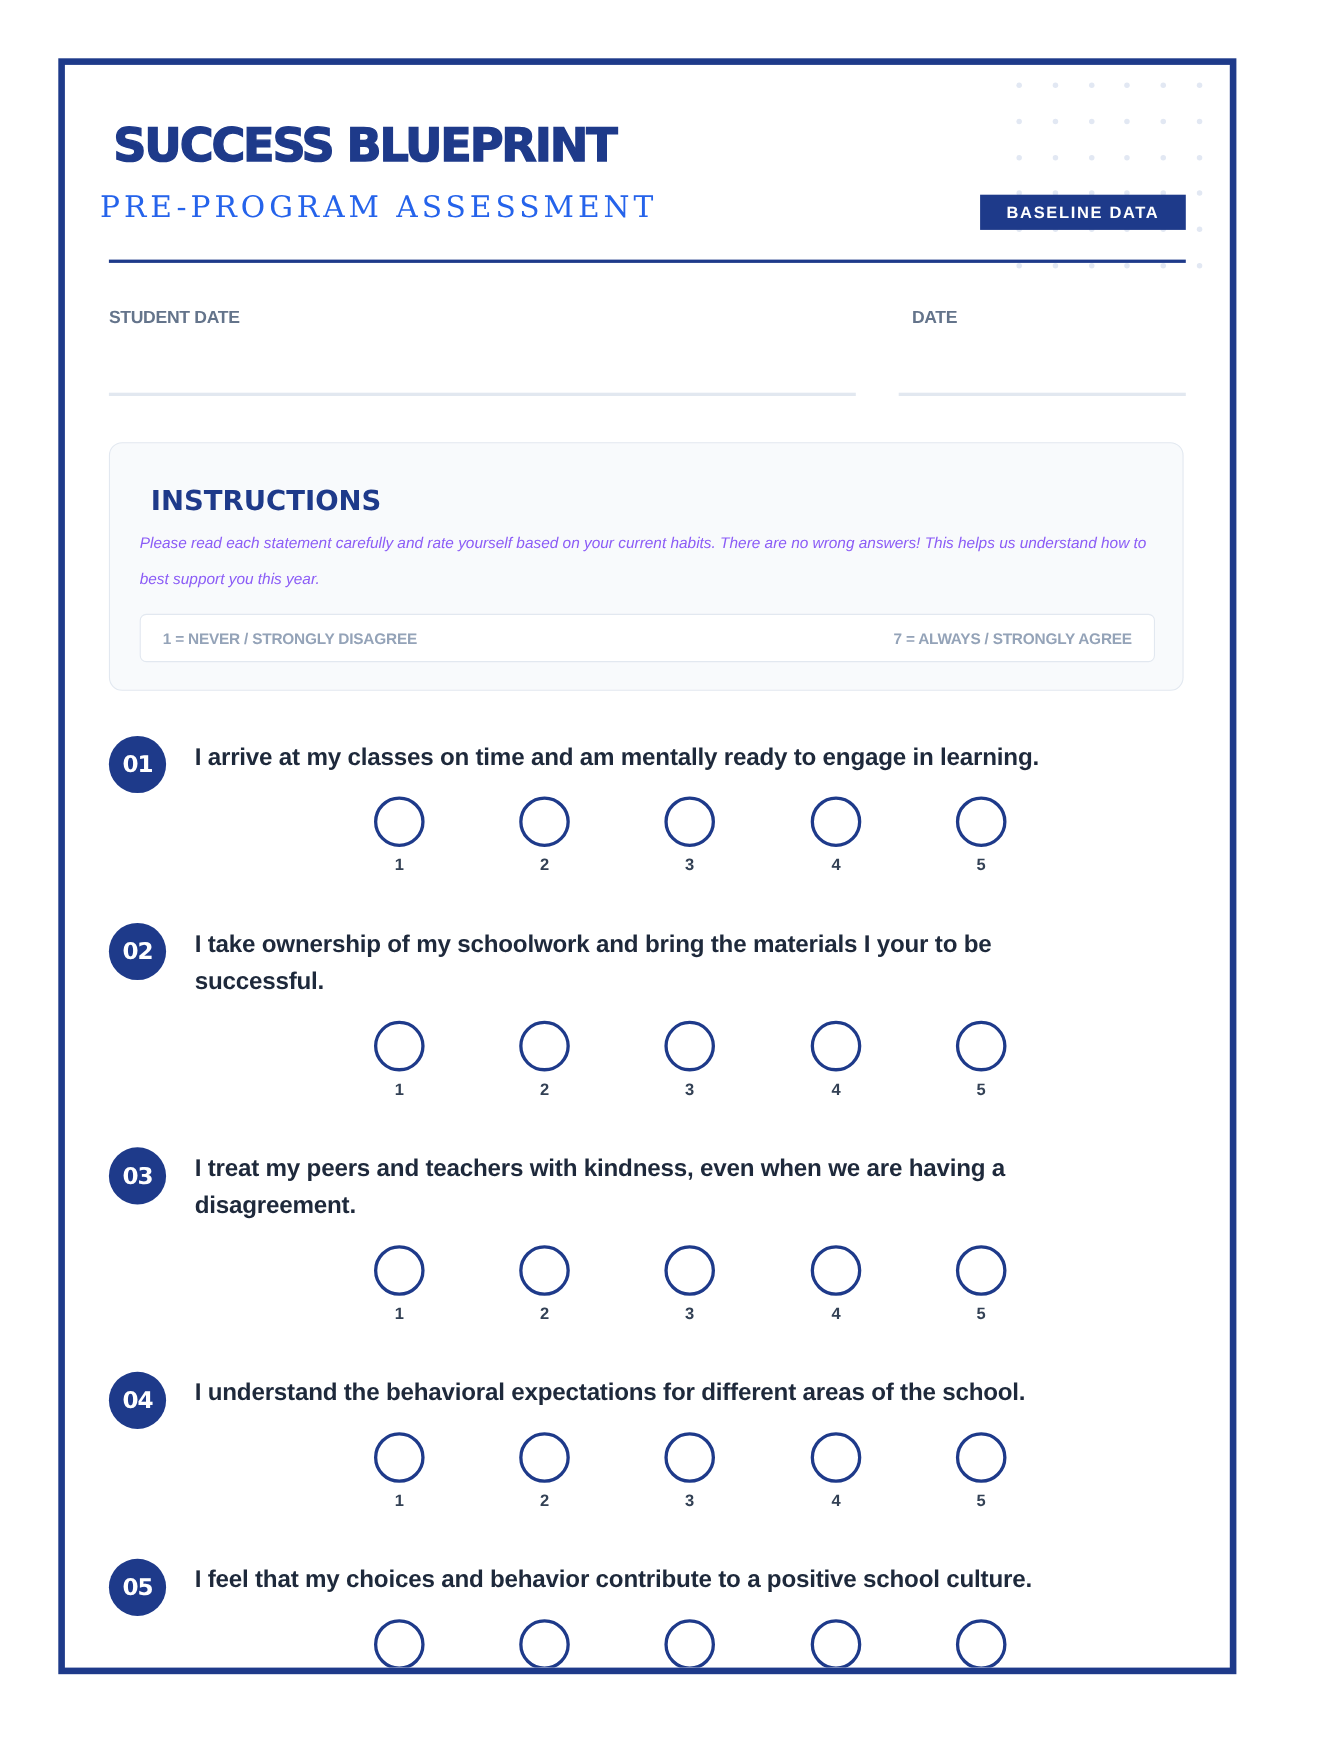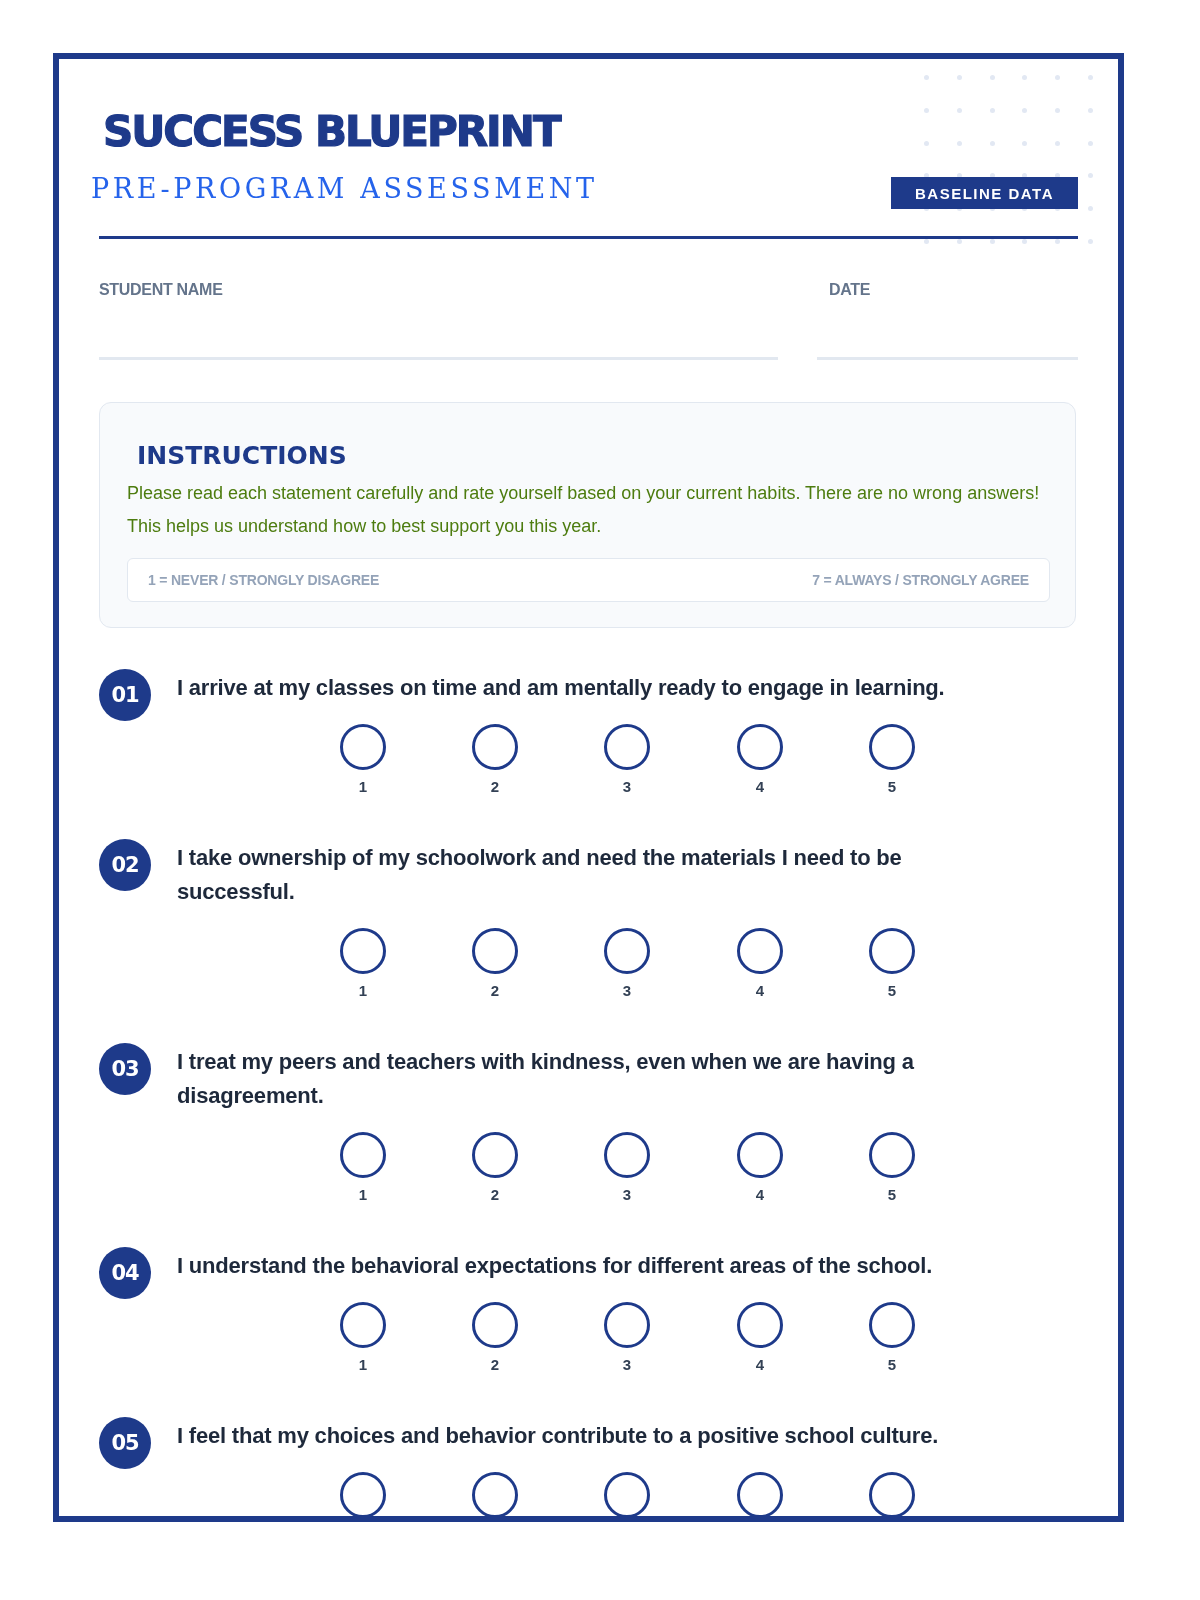--- a/index.html
+++ b/index.html
@@ -37,21 +37,21 @@
   .instructions {
     position: absolute; left: 40px; top: 343px; width: 977px; height: 226px;
     background: #f8fafc; border: 1px solid #e2e8f0; border-radius: 12px; box-sizing: border-box;
   }
   .instr-title {
     position: absolute; left: 27px; top: 28px; margin: 10px; font-family: "DejaVu Sans", sans-serif;
     font-weight: bold; font-size: 25px; color: #1e3a8a; letter-spacing: 0px;
   }
   .instr-text {
     position: absolute; left: 27px; top: 74px; width: 930px; margin: 0;
-    font-size: 18px; line-height: 33px; color: #4d7c0f; font-family: "Liberation Sans", sans-serif;
+    font-size: 14px; line-height: 33px; color: #8b5cf6; font-family: "Liberation Sans", sans-serif; font-style: italic;
   }
   .scale-box {
     position: absolute; left: 27px; top: 155px; width: 923px; height: 44px;
     background: #ffffff; border: 1px solid #e2e8f0; border-radius: 6px; box-sizing: border-box;
     display: flex; align-items: center; justify-content: space-between; padding: 0 20px;
   }
   .scale-text { font-size: 14px; font-weight: bold; color: #94a3b8; letter-spacing: -0.2px; }
   .q-num {
     position: absolute; left: 40px; width: 52px; height: 52px; border-radius: 50%;
     background: #1e3a8a; color: #ffffff; font-weight: bold; font-size: 21px;
@@ -112,21 +112,21 @@
       <div class="dot" style="left: 98.4px; top: 164px;"></div>
       <div class="dot" style="left: 131.2px; top: 164px;"></div>
       <div class="dot" style="left: 164px; top: 164px;"></div>
     </div>
 
   <h1 class="title">SUCCESS BLUEPRINT</h1>
   <h2 class="subtitle">PRE-PROGRAM ASSESSMENT</h2>
   <div class="badge-baseline">BASELINE DATA</div>
   <div class="header-rule"></div>
 
-  <div class="field-label" style="left:40px;">STUDENT NAME</div>
+  <div class="field-label" style="left:40px;">STUDENT DATE</div>
   <div class="field-line" style="left:40px; width:679px;"></div>
 
   <div class="field-label" style="left:758px;margin-left:12px;">DATE</div>
   <div class="field-line" style="left:758px; width:261px;"></div>
 
   <div class="instructions">
     <h3 class="instr-title">INSTRUCTIONS</h3>
     <p class="instr-text">Please read each statement carefully and rate yourself based on your current habits. There are no wrong answers! This helps us understand how to best support you this year.</p>
     <div class="scale-box">
       <span class="scale-text">1 = NEVER / STRONGLY DISAGREE</span>
@@ -141,21 +141,21 @@
       <div class="radio-label" style="left: 284px; top: 719px;">1</div>
       <div class="radio" style="left: 413px; top: 665px;"></div>
       <div class="radio-label" style="left: 416px; top: 719px;">2</div>
       <div class="radio" style="left: 545px; top: 665px;"></div>
       <div class="radio-label" style="left: 548px; top: 719px;">3</div>
       <div class="radio" style="left: 678px; top: 665px;"></div>
       <div class="radio-label" style="left: 681px; top: 719px;">4</div>
       <div class="radio" style="left: 810px; top: 665px;"></div>
       <div class="radio-label" style="left: 813px; top: 719px;">5</div>
       <div class="q-num" style="top: 780px;">02</div>
-      <p class="q-text" style="top: 782px;">I take ownership of my schoolwork and need the materials I need to be successful.</p>
+      <p class="q-text" style="top: 782px;">I take ownership of my schoolwork and bring the materials I your to be successful.</p>
       <div class="radio" style="left: 281px; top: 869px;"></div>
       <div class="radio-label" style="left: 284px; top: 923px;">1</div>
       <div class="radio" style="left: 413px; top: 869px;"></div>
       <div class="radio-label" style="left: 416px; top: 923px;">2</div>
       <div class="radio" style="left: 545px; top: 869px;"></div>
       <div class="radio-label" style="left: 548px; top: 923px;">3</div>
       <div class="radio" style="left: 678px; top: 869px;"></div>
       <div class="radio-label" style="left: 681px; top: 923px;">4</div>
       <div class="radio" style="left: 810px; top: 869px;"></div>
       <div class="radio-label" style="left: 813px; top: 923px;">5</div>

